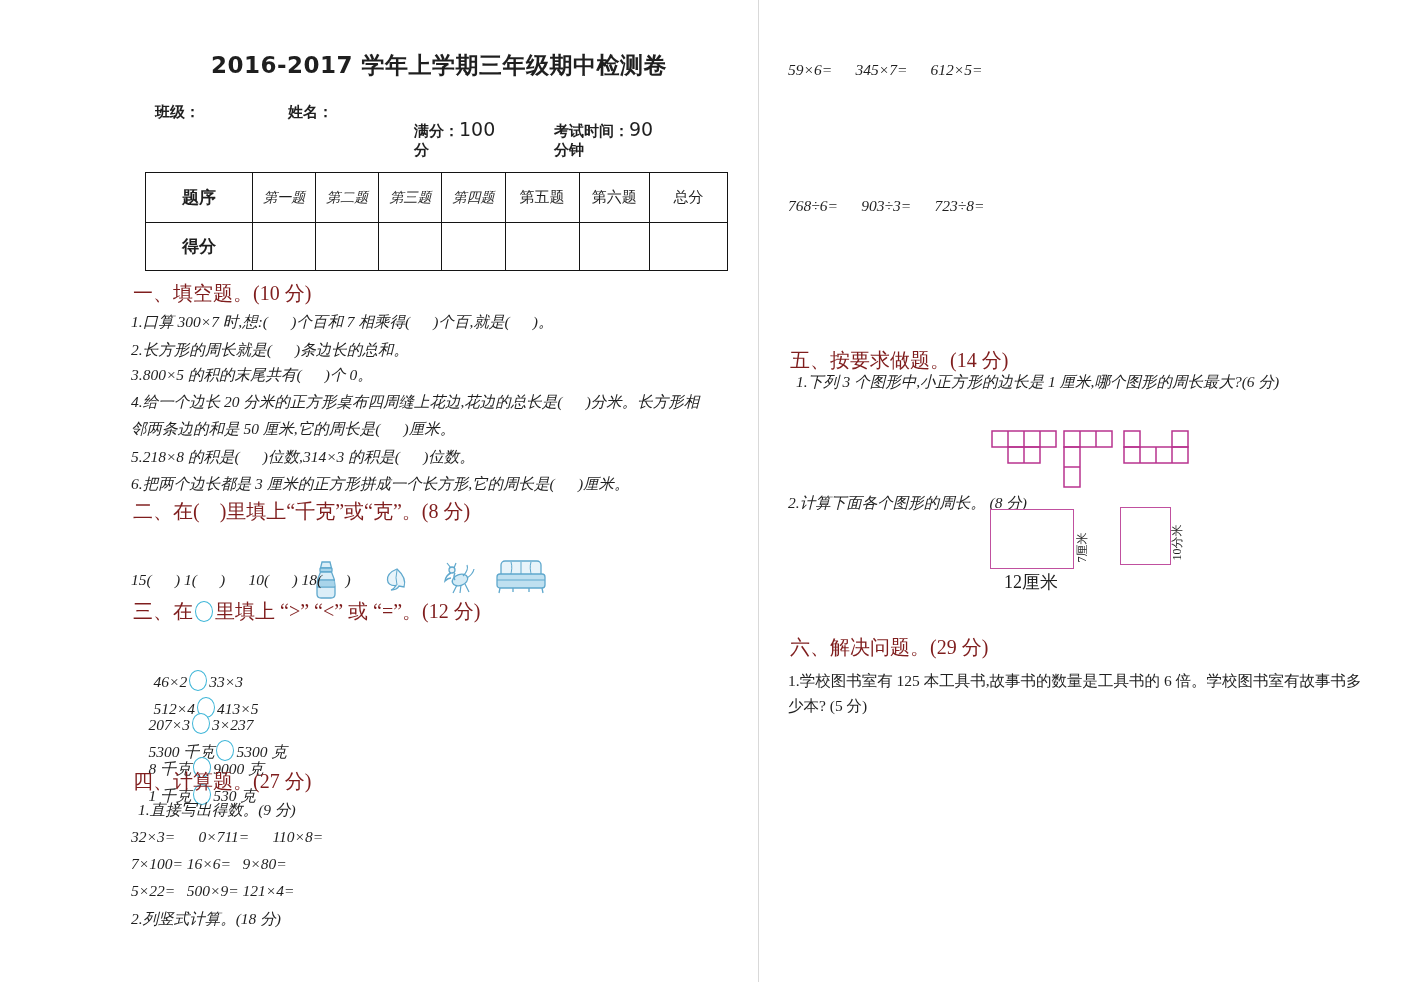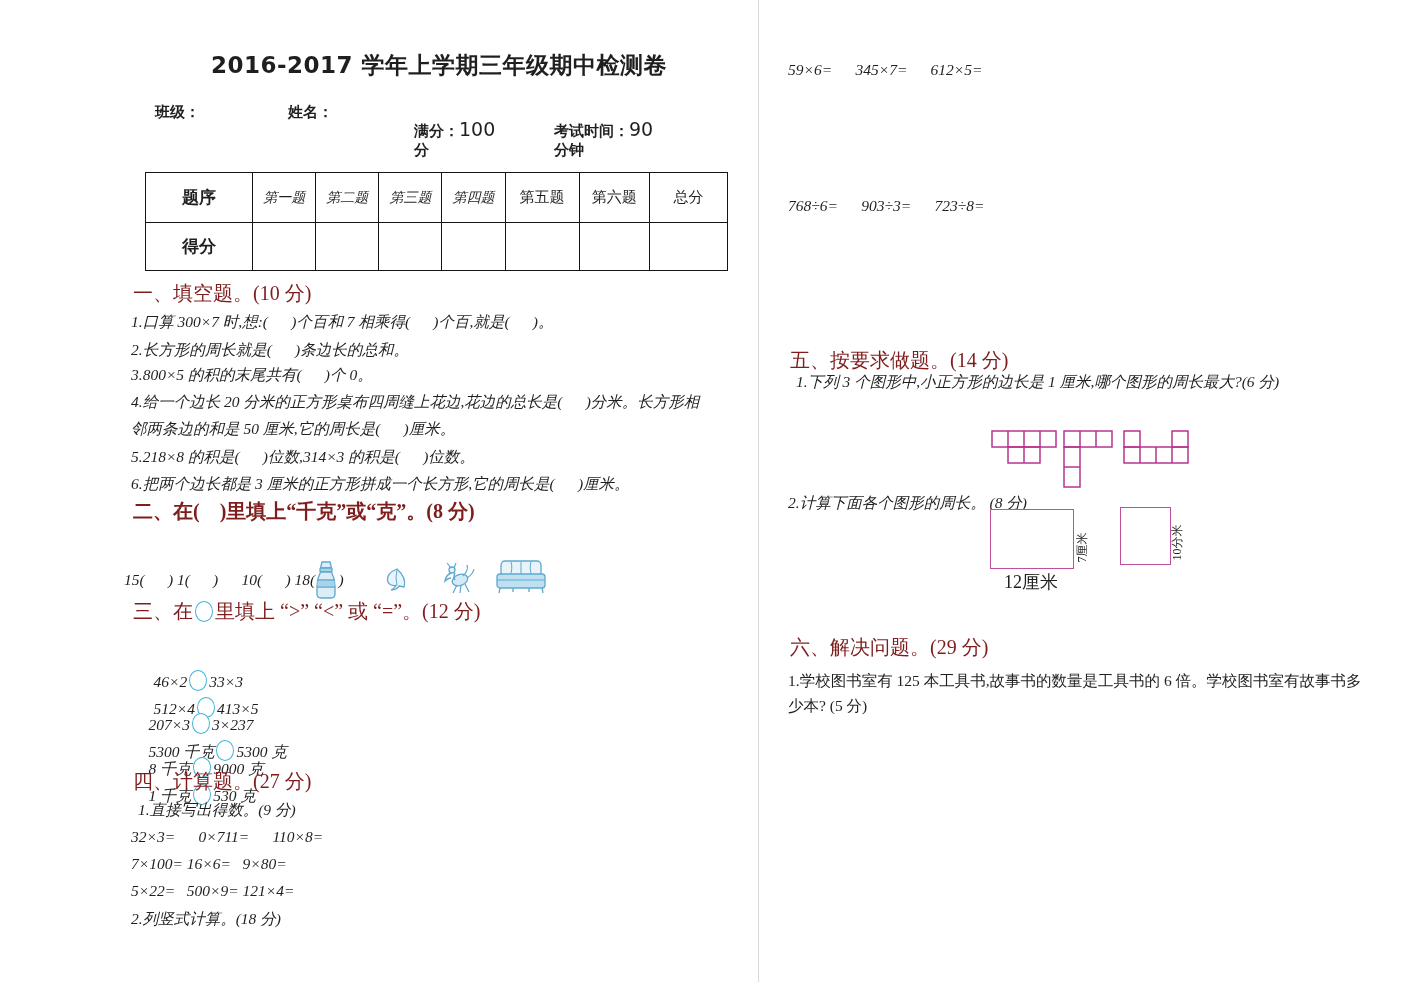--- a/index.html
+++ b/index.html
@@ -74,21 +74,21 @@
 
   <div class="abs h" style="left:133px;top:280px;">一、填空题。(10 分)</div>
   <div class="abs t" style="left:131px;top:308px;width:620px;">1.口算 300×7 时,想:(      )个百和 7 相乘得(      )个百,就是(      )。</div>
   <div class="abs t" style="left:131px;top:336px;width:620px;">2.长方形的周长就是(      )条边长的总和。</div>
   <div class="abs t" style="left:131px;top:361px;width:620px;">3.800×5 的积的末尾共有(      )个 0。</div>
   <div class="abs t" style="left:131px;top:388px;width:624px;">4.给一个边长 20 分米的正方形桌布四周缝上花边,花边的总长是(      )分米。长方形相
 邻两条边的和是 50 厘米,它的周长是(      )厘米。</div>
   <div class="abs t" style="left:131px;top:443px;width:620px;">5.218×8 的积是(      )位数,314×3 的积是(      )位数。</div>
   <div class="abs t" style="left:131px;top:470px;width:620px;">6.把两个边长都是 3 厘米的正方形拼成一个长方形,它的周长是(      )厘米。</div>
 
-  <div class="abs h" style="left:133px;top:498px;font-weight:bold;">二、在(    )里填上“千克”或“克”。(8 分)</div>
+  <div class="abs h" style="left:133px;top:498px;">二、在(    )里填上“千克”或“克”。(8 分)</div>
 
   <div class="abs" style="left:312px;top:524px;">
     <svg width="28" height="40" viewBox="0 0 28 40">
       <path d="M10 2 h8 l1.5 6 h-11 z" fill="#dbeef8" stroke="#5fa8cd" stroke-width="1.3"></path>
       <rect x="8" y="8" width="12" height="4" rx="1" fill="#a8d4ea" stroke="#5fa8cd" stroke-width="1.3"></rect>
       <path d="M8.5 12 C6.5 16 5 20 5 26 L5 34 Q5 38 9 38 L19 38 Q23 38 23 34 L23 26 C23 20 21.5 16 19.5 12 Z" fill="#dbeef8" stroke="#5fa8cd" stroke-width="1.3"></path>
       <path d="M5.2 20 H22.8 M5 27 H23" stroke="#5fa8cd" stroke-width="1.3" fill="none"></path>
       <rect x="5.5" y="21" width="17" height="5.2" fill="#a8d4ea"></rect>
     </svg>
   </div>
@@ -111,21 +111,21 @@
   <div class="abs" style="left:495px;top:522px;">
     <svg width="52" height="38" viewBox="0 0 52 38">
       <rect x="6" y="3" width="40" height="17" rx="4" fill="#e8f4fa" stroke="#5fa8cd" stroke-width="1.3"></rect>
       <path d="M26 4 L26 19 M16 4 Q18 10 15 19 M36 4 Q34 10 37 19" stroke="#5fa8cd" stroke-width="1" fill="none"></path>
       <rect x="2" y="16" width="48" height="14" rx="3" fill="#bfe0f0" stroke="#5fa8cd" stroke-width="1.3"></rect>
       <path d="M2 22 H50" stroke="#5fa8cd" stroke-width="1" fill="none"></path>
       <path d="M5 30 L4 35 M47 30 L48 35 M18 30 L18 34 M34 30 L34 34" stroke="#5fa8cd" stroke-width="1.3" fill="none"></path>
     </svg>
   </div>
 
-  <div class="abs t" style="left:124px;top:566px;">15(      ) 1(      )      10(      ) 18(      )</div>
+  <div class="abs t" style="left:131px;top:566px;">15(      ) 1(      )      10(      ) 18(      )</div>
 
   <div class="abs h" style="left:133px;top:598px;"><span>三、在</span><span class="cmp-circle"></span><span>里填上 “&gt;” “&lt;” 或 “=”。(12 分)</span></div>
 
   <div class="abs t" style="left:138px;top:641px;">
     <span class="pair-group"><span>46×2</span><span class="cmp-circle"></span><span>33×3</span></span>
     <span class="pair-group"><span>512×4</span><span class="cmp-circle"></span><span>413×5</span></span>
   </div>
   <div class="abs t" style="left:133px;top:684px;">
     <span class="pair-group"><span>207×3</span><span class="cmp-circle"></span><span>3×237</span></span>
     <span class="pair-group"><span>5300 千克</span><span class="cmp-circle"></span><span>5300 克</span></span>

